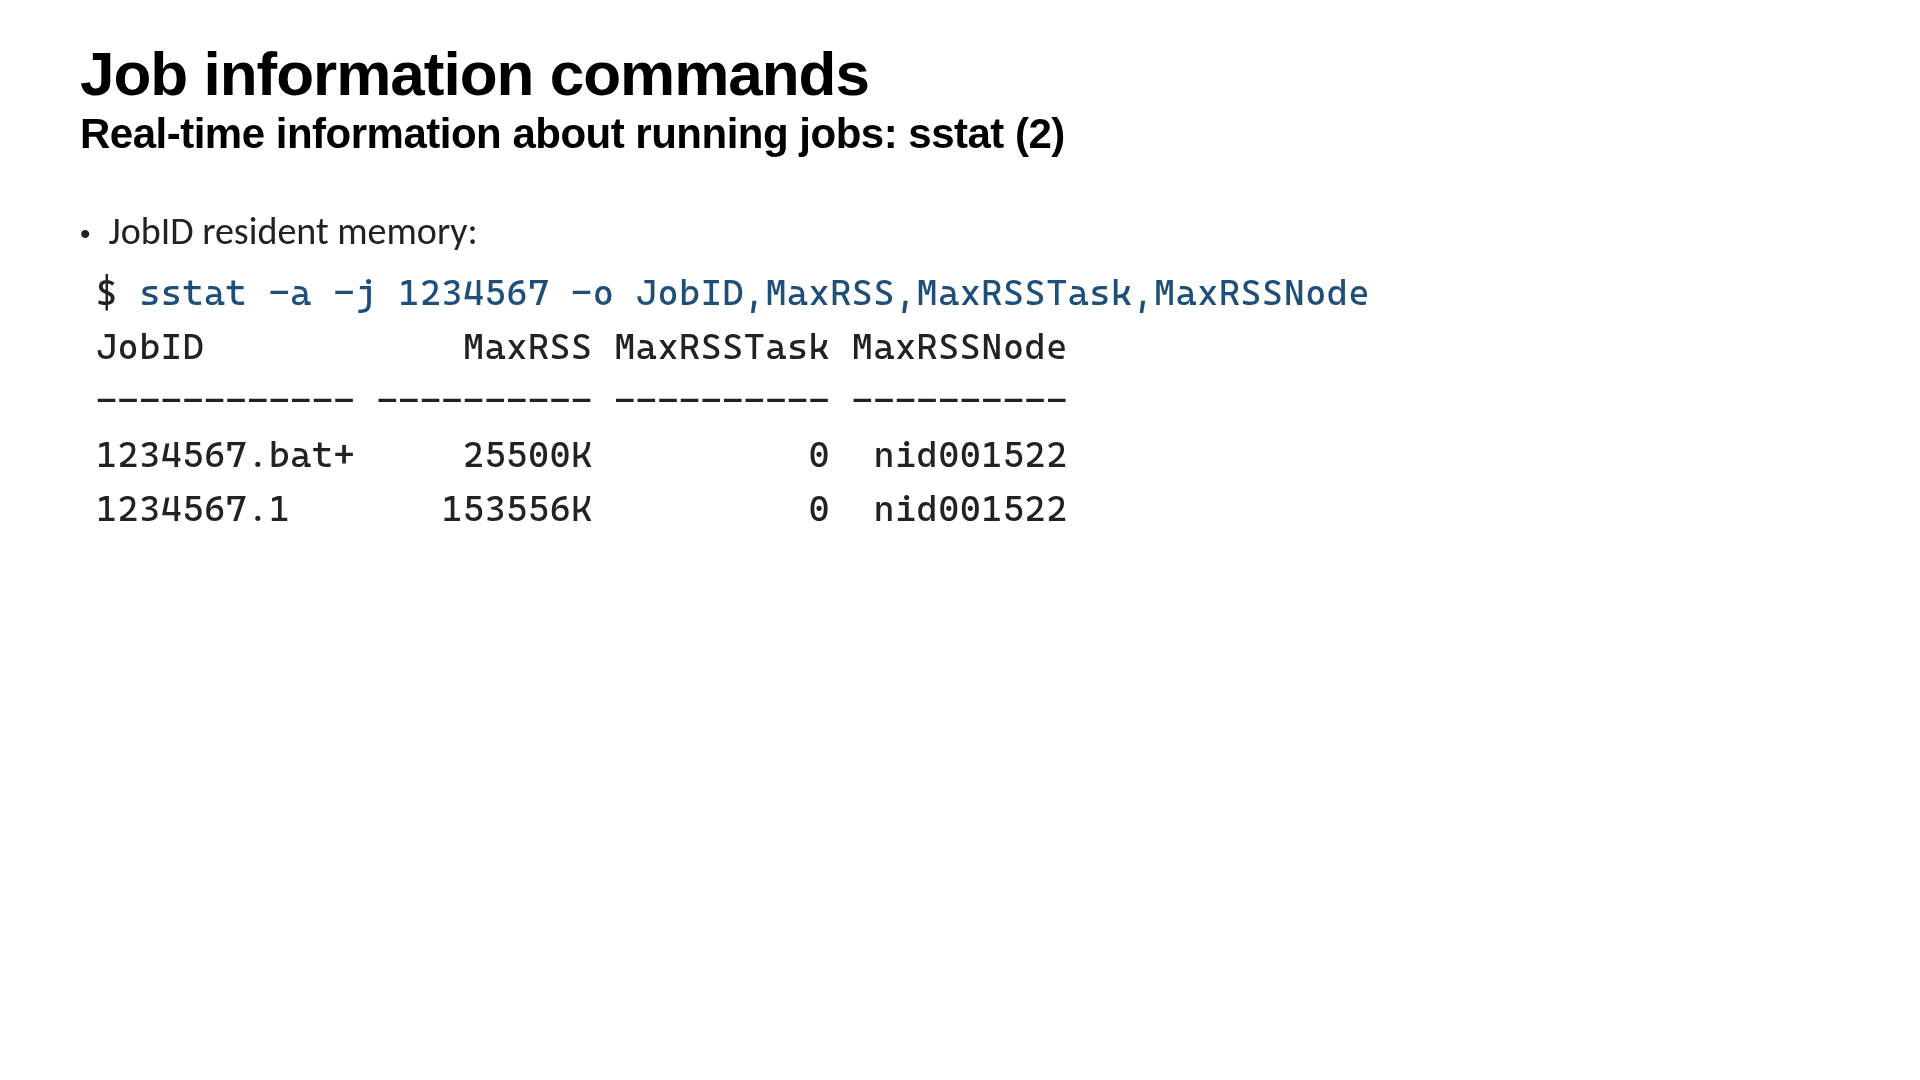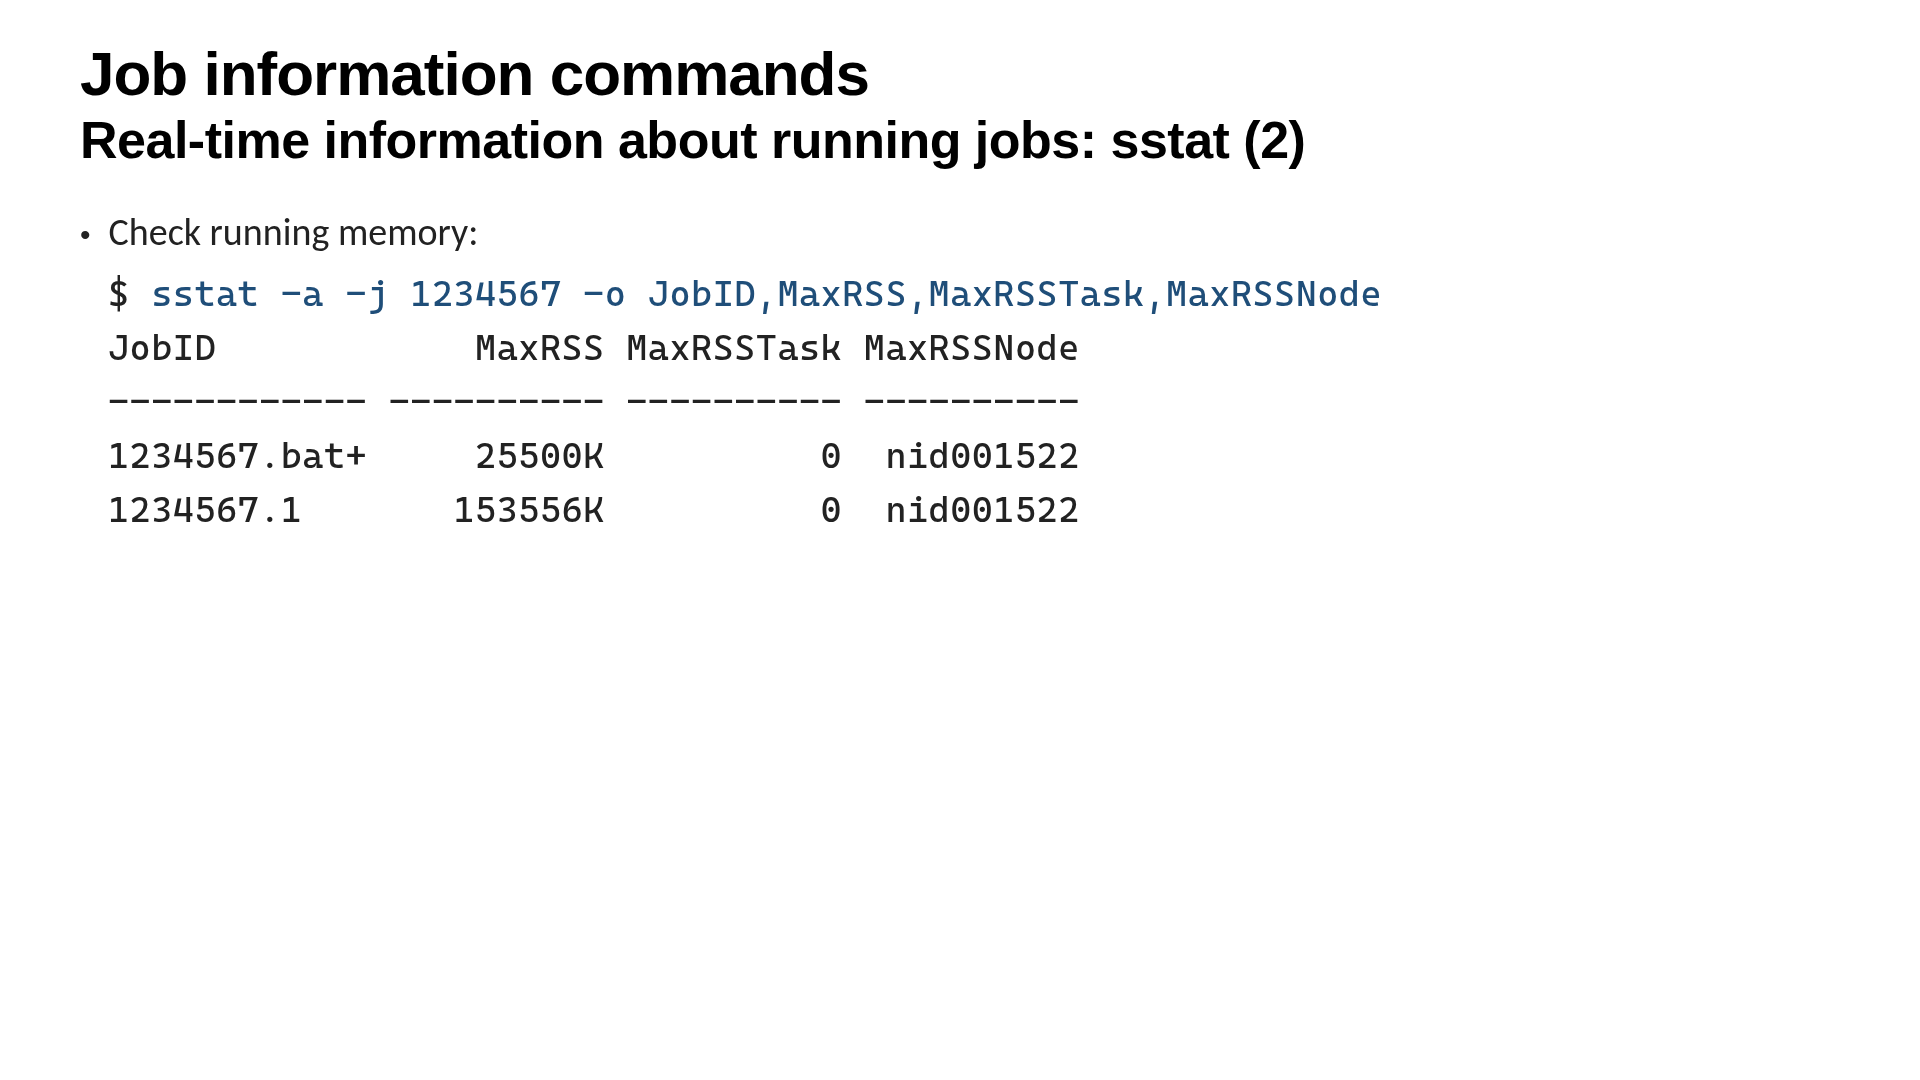--- a/index.html
+++ b/index.html
@@ -16,26 +16,26 @@
       overflow: hidden;
     }
     .title {
       font-size: 62px;
       font-weight: 900;
       color: #000;
       letter-spacing: -1px;
       line-height: 1.1;
     }
     .subtitle {
-      font-size: 52px;
+      font-size: 42px;
       font-weight: 900;
       color: #000;
       letter-spacing: -0.5px;
       margin-top: 2px;
-      margin-bottom: 39px;
+      margin-bottom: 50px;
     }
     .content {
       font-size: 36px;
       color: #222;
     }
     .bullet-line {
       display: flex;
       align-items: baseline;
       margin-bottom: 12px;
     }
@@ -46,21 +46,21 @@
     }
     .bullet-text {
       font-family: Calibri, Arial, sans-serif;
       font-size: 38px;
     }
     .mono-block {
       font-family: "Cascadia Mono", Consolas, "Courier New", monospace;
       font-size: 36px;
       line-height: 1.5;
       white-space: pre;
-      margin-left: 28px;
+      margin-left: 16px;
       letter-spacing: 0.5px;
     }
     .prompt {
       color: #222;
     }
     .cmd {
       color: #1f4e79;
     }
     .output {
       color: #222;
@@ -68,20 +68,20 @@
   </style>
 </head>
 <body>
 
 <h1 class="title">Job information commands</h1>
 <h2 class="subtitle">Real-time information about running jobs: sstat (2)</h2>
 
 <div class="content">
   <div class="bullet-line">
     <span class="bullet">•</span>
-    <span class="bullet-text">Check running memory:</span>
+    <span class="bullet-text">JobID resident memory:</span>
   </div>
   <div class="mono-block"><span class="prompt">$ </span><span class="cmd">sstat -a -j 1234567 -o JobID,MaxRSS,MaxRSSTask,MaxRSSNode</span>
 <span class="output">JobID            MaxRSS MaxRSSTask MaxRSSNode</span>
 <span class="output">------------ ---------- ---------- ----------</span>
 <span class="output">1234567.bat+     25500K          0  nid001522</span>
 <span class="output">1234567.1       153556K          0  nid001522</span></div>
 </div>
 
 </body></html>

